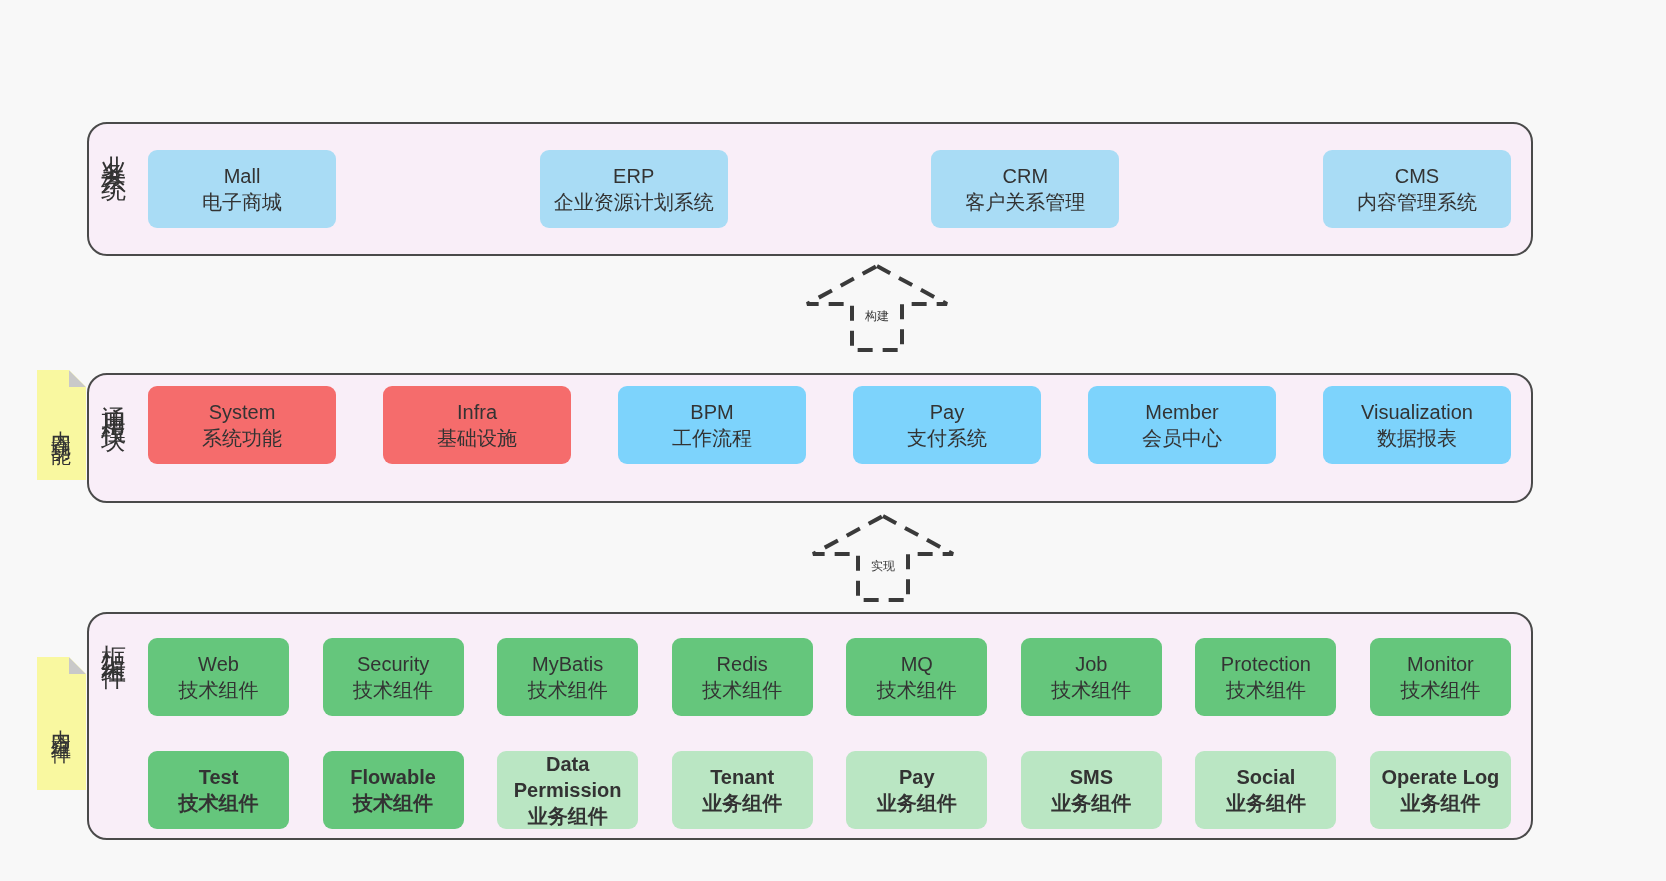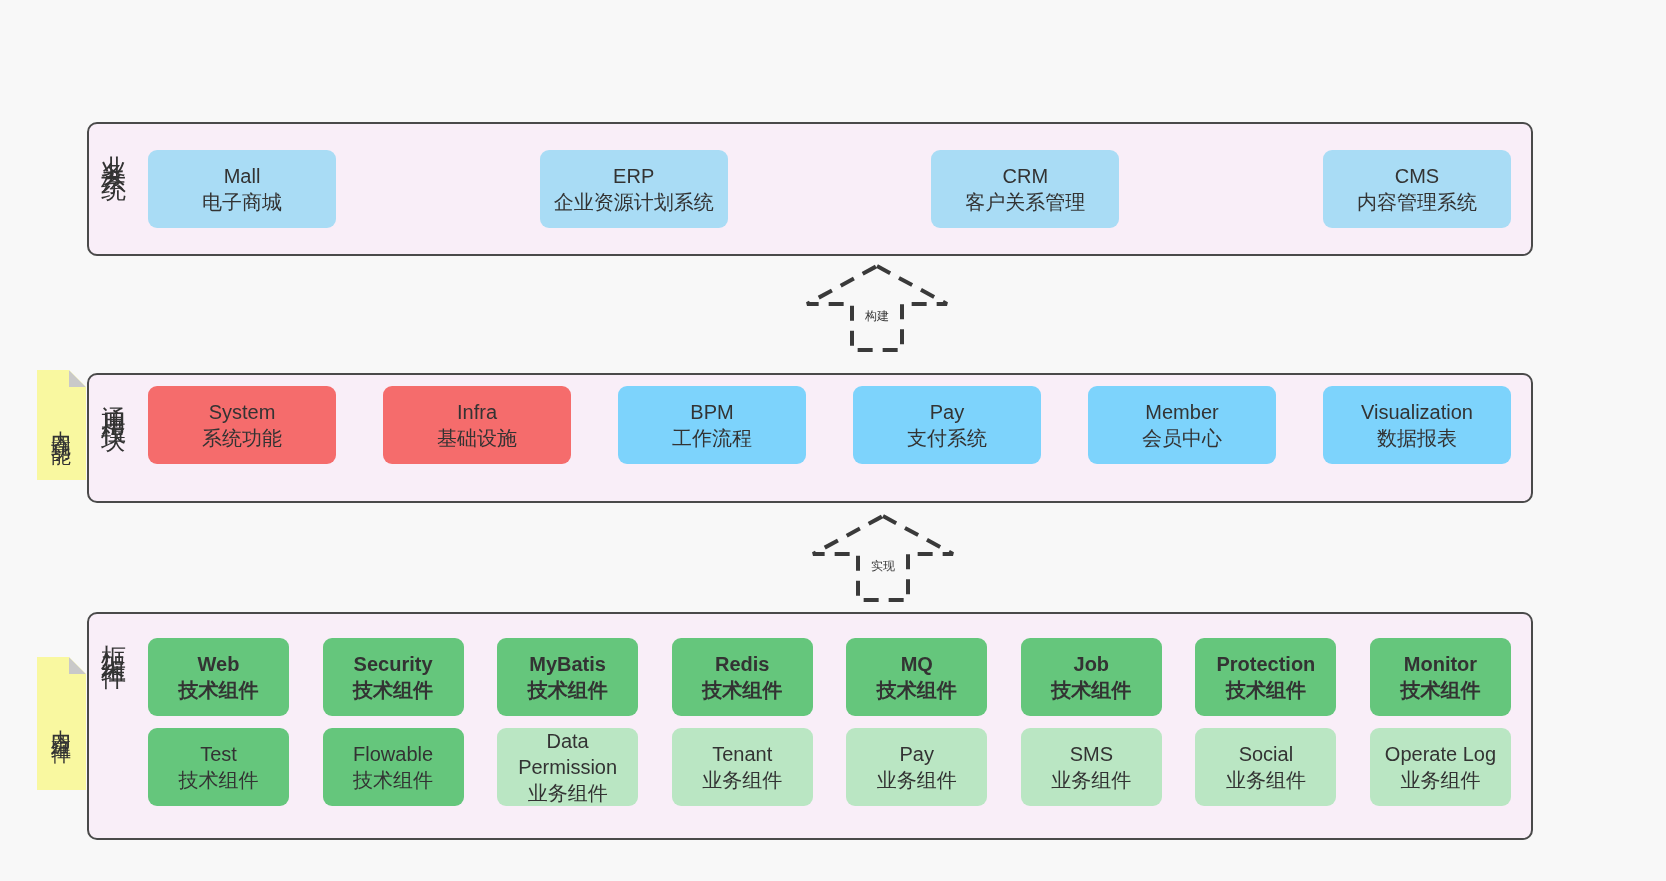--- a/index.html
+++ b/index.html
@@ -4,38 +4,38 @@
 <style>
   * { box-sizing: border-box; }
   html,body { margin:0; padding:0; }
   body {
     width:1666px; height:881px; position:relative; overflow:hidden;
     background:#f8f8f8; color:#3a3a3a;
     font-family:"Liberation Sans","DejaVu Sans",sans-serif;
   }
   .panel {
     position:absolute; left:87px; width:1446px;
-    background:#f9eef8; border:2px solid #4a4a4a; border-radius:10px;
+    background:#f9eef8; border:2px solid #4a4a4a; border-radius:20px;
   }
   #layer-business  { top:122px; height:134px; }
   #layer-modules   { top:373px; height:130px; }
   #layer-framework { top:612px; height:228px; }
   .v-label {
     position:absolute; left:12px; top:11px;
     writing-mode:vertical-rl; text-orientation:upright;
     font-size:25px; letter-spacing:7px; color:#333; line-height:1;
   }
   .row {
     position:absolute; left:59px; right:20px;
     display:flex; justify-content:space-between;
   }
   #layer-business .row { top:26px; }
   #layer-modules  .row { top:11px; }
-  #layer-framework .row-1 { top:24px;font-weight:bold; }
-  #layer-framework .row-2 { top:114px; }
+  #layer-framework .row-1 { top:24px; }
+  #layer-framework .row-2 { top:137px;font-weight:bold; }
   .box {
     height:78px; border-radius:9px;
     display:flex; flex-direction:column; justify-content:center; align-items:center;
     text-align:center; font-size:20px; line-height:26px; color:#333;
     padding:2px 4px;
   }
   .wide   { width:188px; }
   .narrow { width:141px; }
   .blue        { background:#a9dcf5; }
   .red         { background:#f56c6c; }

